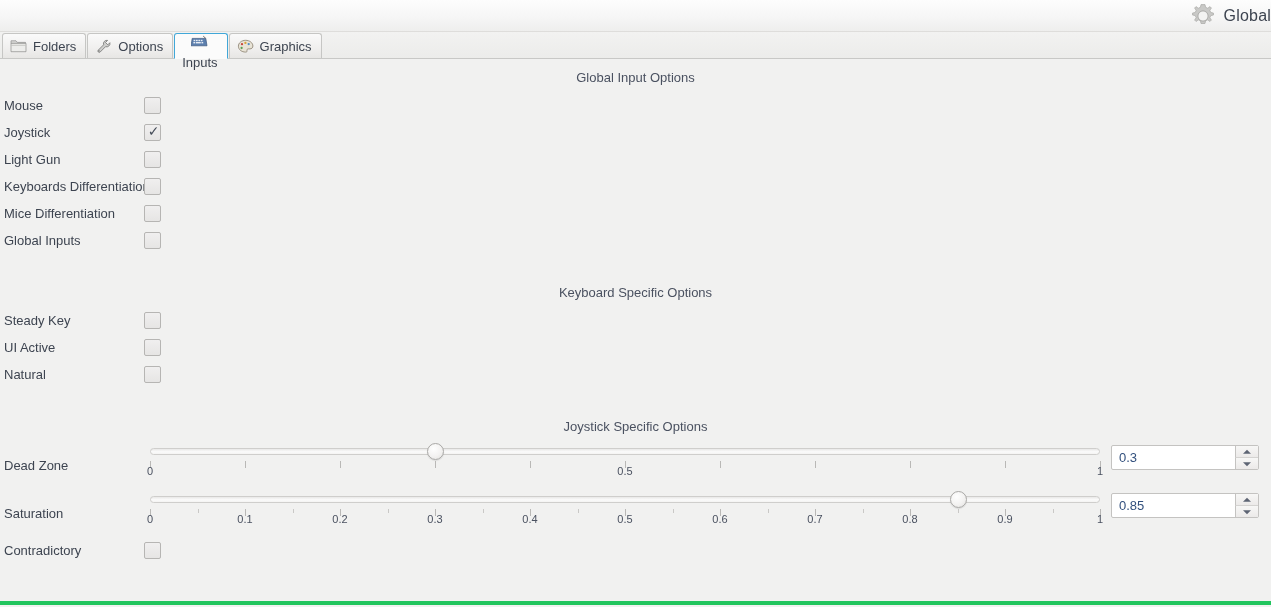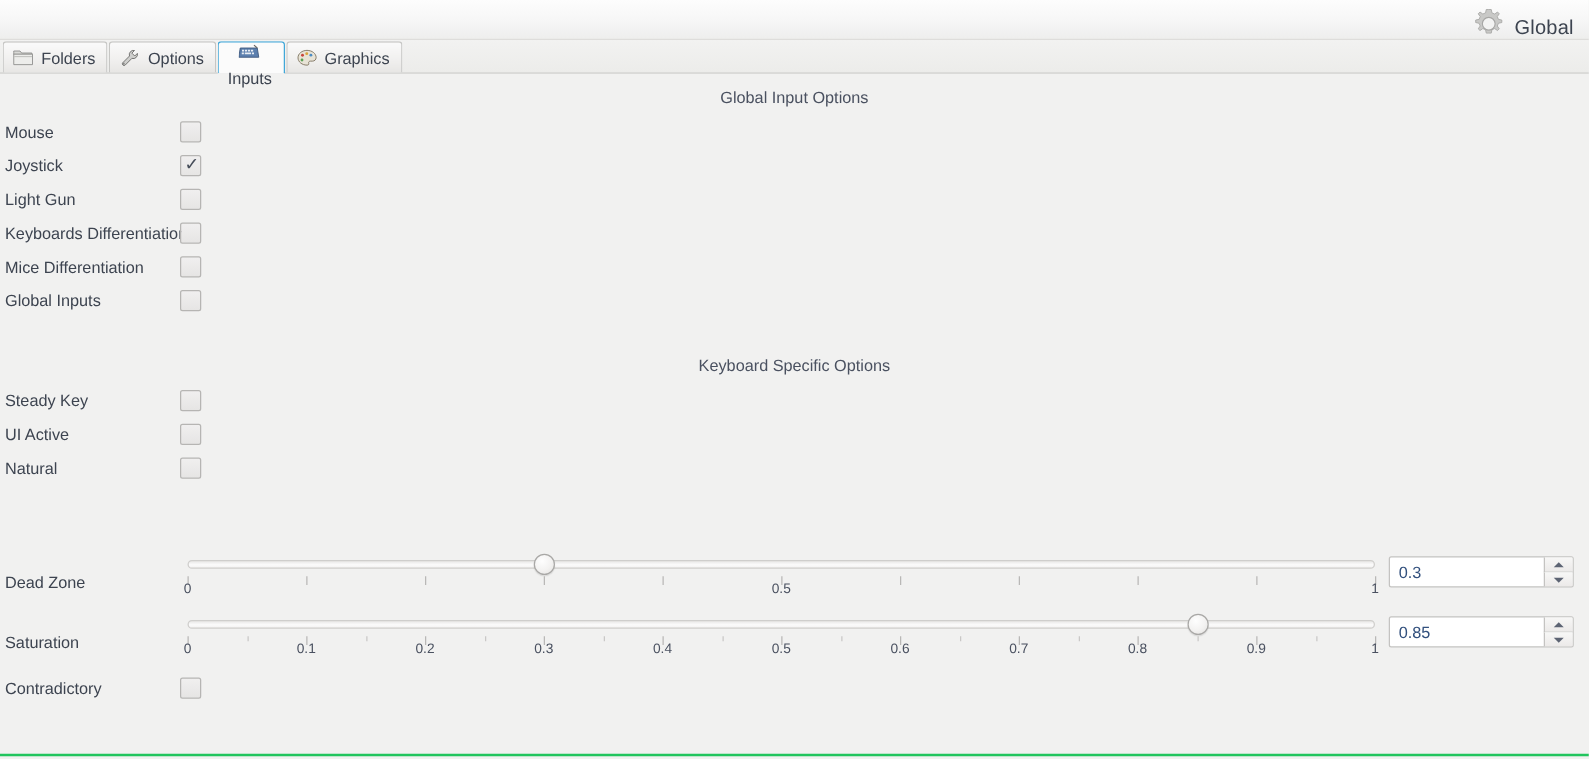--- a/index.html
+++ b/index.html
@@ -24,23 +24,23 @@
     width: 1271px; height: 32px;
     background: linear-gradient(to bottom, #fdfdfd 0%, #f6f6f6 55%, #eeeeed 100%);
     border-bottom: 1px solid #dedddb;
     box-sizing: border-box;
   }
   .titlebar-right {
     position: absolute;
     right: 0; top: 0;
     height: 32px;
     display: flex;
-    align-items: flex-end;
+    align-items: center;
     gap: 8px;
-    padding-right: 12px;
+    padding-right: 0px;
   }
   .gear-icon { width: 26px; height: 26px; display:block; }
   .global-label {
     font-size: 16px;
     color: #3d4450;
     white-space: nowrap;
     letter-spacing: .2px;
   }
 
   
@@ -84,21 +84,21 @@
     flex-direction: column;
   }
   .tab-ico { width: 17px; height: 15px; display:block; flex: 0 0 auto; }
 
   
   .content {
     position: absolute;
     left: 0; top: 59px;
     width: 1271px; height: 546px;
     background: #f1f1f0;
-    border-bottom: 2px solid #22c55e;
+    border-bottom: 4px solid #22c55e;
     box-sizing: border-box;
   }
 
   .section-head {
     position: absolute;
     width: 100%;
     text-align: center;
     font-size: 13px;
     color: #4a5160;
   }
@@ -337,20 +337,21 @@
 
   <div class="row-label" style="top:254px;">Steady Key</div>
   <div class="cbx" style="top:253px;"></div>
 
   <div class="row-label" style="top:281px;">UI Active</div>
   <div class="cbx" style="top:280px;"></div>
 
   <div class="row-label" style="top:308px;text-align:right;">Natural</div>
   <div class="cbx" style="top:307px;"></div>
 
+  <div class="section-head" style="top:360px;">Joystick Specific Options</div>
 
   <div class="row-label" style="top:399px;">Dead Zone</div>
 
   <div class="slider" style="top:384px;">
     <div class="groove"></div>
     <div class="knob" id="knob-deadzone" style="left: 285px;"></div>
   </div>
   <div class="ticks" id="ticks-deadzone" style="top:402px;">
       <i class="major" style="left:0px"></i>
       <i class="major" style="left:95px"></i>

